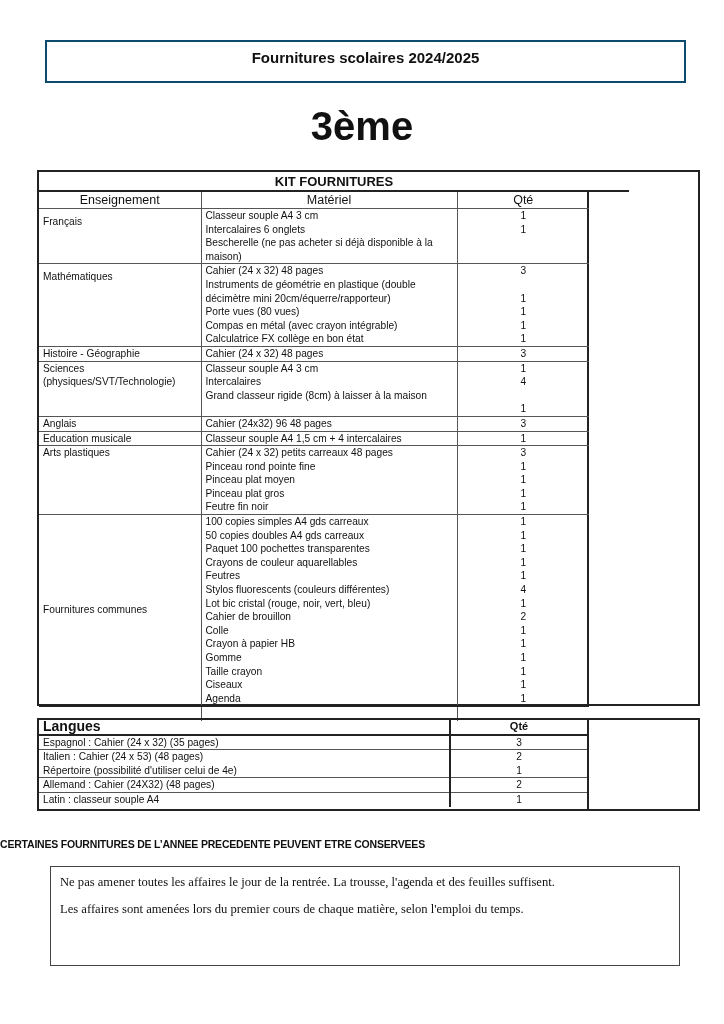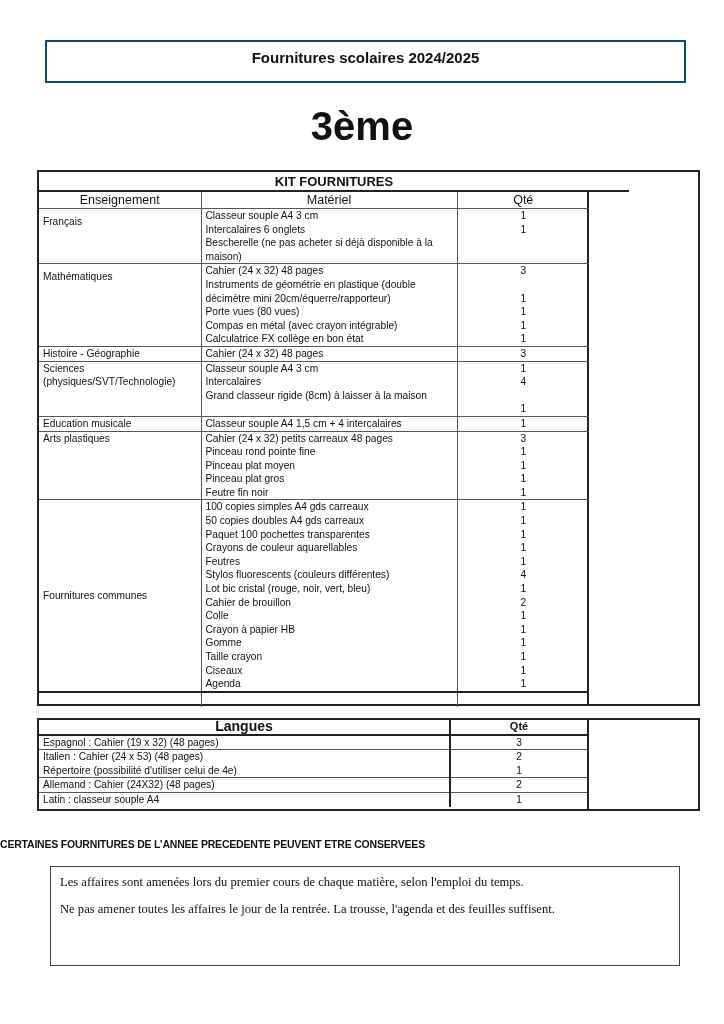--- a/index.html
+++ b/index.html
@@ -59,21 +59,21 @@
     border: 2px solid #222;
   }
   .lang-grid { position: absolute; left: 0; top: 0; width: 550px; height: 89px; border-right: 2px solid #222; }
   .lang-table td, .lang-table th {
     border: 1px solid #555; font-size: 10.2px; line-height: 13.6px; padding: 0 4px; vertical-align: top;
   }
   .lang-table tr:first-child th { border-top: none; }
   .lang-table td:first-child, .lang-table th:first-child { border-left: none; }
   .lang-table td:last-child, .lang-table th:last-child { border-right: none; }
   .lang-table tr:last-child td { border-bottom: none; }
-  .lang-table th.lang-h { font-size: 14px; font-weight: bold; height: 14px; border-bottom: 2px solid #222; text-align: center; }
+  .lang-table th.lang-h { font-size: 14px; font-weight: bold; height: 14px; border-bottom: 2px solid #222; text-align: left; }
   .lang-table th.lang-q { font-size: 11px; font-weight: bold; border-bottom: 2px solid #222; border-left: 2px solid #222; text-align: center; vertical-align: top; }
   .lang-table td.q { border-left: 2px solid #222; text-align: center; }
   .lang-c1 { width: 411px; }
 
   .notice {
     position: absolute; left: 0; width: 724px; top: 838px; text-align: left;
     font-weight: bold; font-size: 10.5px; letter-spacing: -0.2px;
   }
   .info-box {
     position: absolute; left: 50px; top: 866px; width: 630px; height: 100px;
@@ -155,20 +155,29 @@
               <span class="line wrap">Grand classeur rigide (8cm) à laisser à la maison</span>
             </td>
             <td class="qte">
               <span class="line">1</span>
               <span class="line">4</span>
               <span class="line">&nbsp;</span>
               <span class="line">1</span>
             </td>
           </tr>
           <tr>
+            <td>Anglais</td>
+            <td>
+              <span class="line">Cahier (24x32) 96 48 pages</span>
+            </td>
+            <td class="qte">
+              <span class="line">3</span>
+            </td>
+          </tr>
+          <tr>
             <td>Education musicale</td>
             <td>
               <span class="line">Classeur souple A4   1,5 cm + 4 intercalaires</span>
             </td>
             <td class="qte">
               <span class="line">1</span>
             </td>
           </tr>
           <tr>
             <td>Arts plastiques</td>
@@ -242,21 +251,21 @@
         </colgroup>
       <thead>
         <tr>
           <th class="lang-h">Langues</th>
           <th class="lang-q">Qté</th>
         </tr>
       </thead>
       <tbody id="lang-body">
           <tr>
             <td>
-              <span class="line">Espagnol : Cahier (19 x 32)  (48 pages)</span>
+              <span class="line">Espagnol : Cahier (24 x 32)  (35 pages)</span>
             </td>
             <td class="q">
               <span class="line">3</span>
             </td>
           </tr>
           <tr>
             <td>
               <span class="line">Italien : Cahier  (24 x 53)  (48 pages)</span>
               <span class="line">Répertoire (possibilité d'utiliser celui de 4e)</span>
             </td>
@@ -282,15 +291,15 @@
             </td>
           </tr>
         </tbody>
     </table>
   </div>
 </div>
 
 <div class="notice">CERTAINES FOURNITURES DE L’ANNEE PRECEDENTE PEUVENT ETRE CONSERVEES</div>
 
 <div class="info-box">
+  <p>Ne pas amener toutes les affaires le jour de la rentrée. La trousse, l'agenda et des feuilles suffisent.</p>
   <p>Les affaires sont amenées lors du premier cours de chaque matière, selon l'emploi du temps.</p>
-  <p>Ne pas amener toutes les affaires le jour de la rentrée. La trousse, l'agenda et des feuilles suffisent.</p>
 </div>
 
 </body></html>

